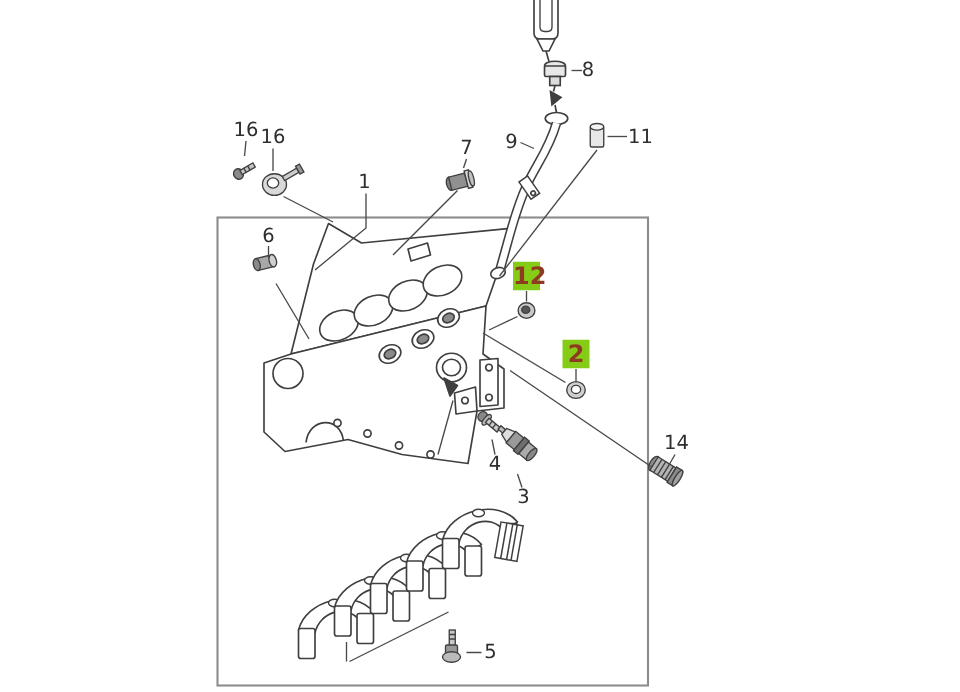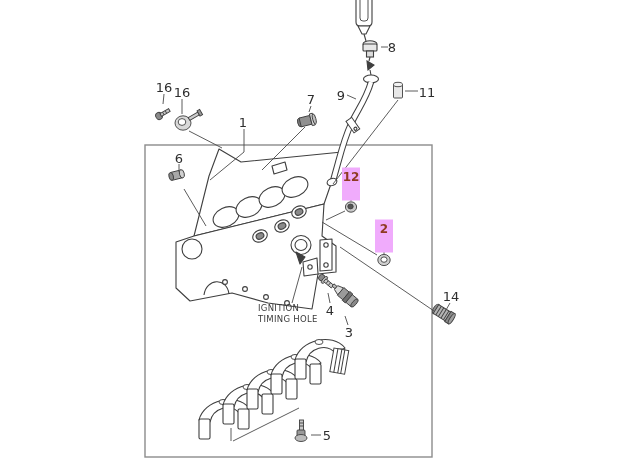--- a/index.html
+++ b/index.html
@@ -7,22 +7,22 @@
     position:relative;width:640px;height:461px;background:#ffffff;overflow:hidden;
     font-family:"DejaVu Sans", sans-serif;
   }
   .stage svg{position:absolute;left:0;top:0;}
   .callout{
     position:absolute;transform:translate(-50%,-50%);
     font-size:13px;color:#2e2e2e;line-height:1;white-space:nowrap;
     cursor:pointer;user-select:none;
   }
   .callout.hl{
-    background:#f0abfc;color:#8F3A22;font-weight:bold;font-size:12px;
-    width:18px;height:33px;line-height:19px;text-align:center;
+    background:#84cc16;color:#8F3A22;font-weight:bold;font-size:16px;
+    width:18px;height:19px;line-height:19px;text-align:center;
   }
   .annotation{
     position:absolute;left:258px;top:303px;
     font-size:8.5px;letter-spacing:.3px;color:#3a3a3a;line-height:1.3;
   }
 </style>
 </head>
 <body>
 
 <div class="stage">
@@ -245,18 +245,14 @@
 <div class="callout" style="left:179px;top:158px">6</div>
 <div class="callout" style="left:311px;top:99px">7</div>
 <div class="callout" style="left:392px;top:47px">8</div>
 <div class="callout" style="left:341px;top:95px">9</div>
 <div class="callout" style="left:451px;top:296px">14</div>
 <div class="callout" style="left:427px;top:92px">11</div>
 <div class="callout hl" style="left:351px;top:184px">12</div>
 <div class="callout" style="left:182px;top:92px">16</div>
 <div class="callout" style="left:164px;top:87px">16</div>
 
-<div class="annotation">
-  <div>IGNITION</div>
-  <div>TIMING HOLE</div>
+
 </div>
 
-</div>
-
 </body></html>

